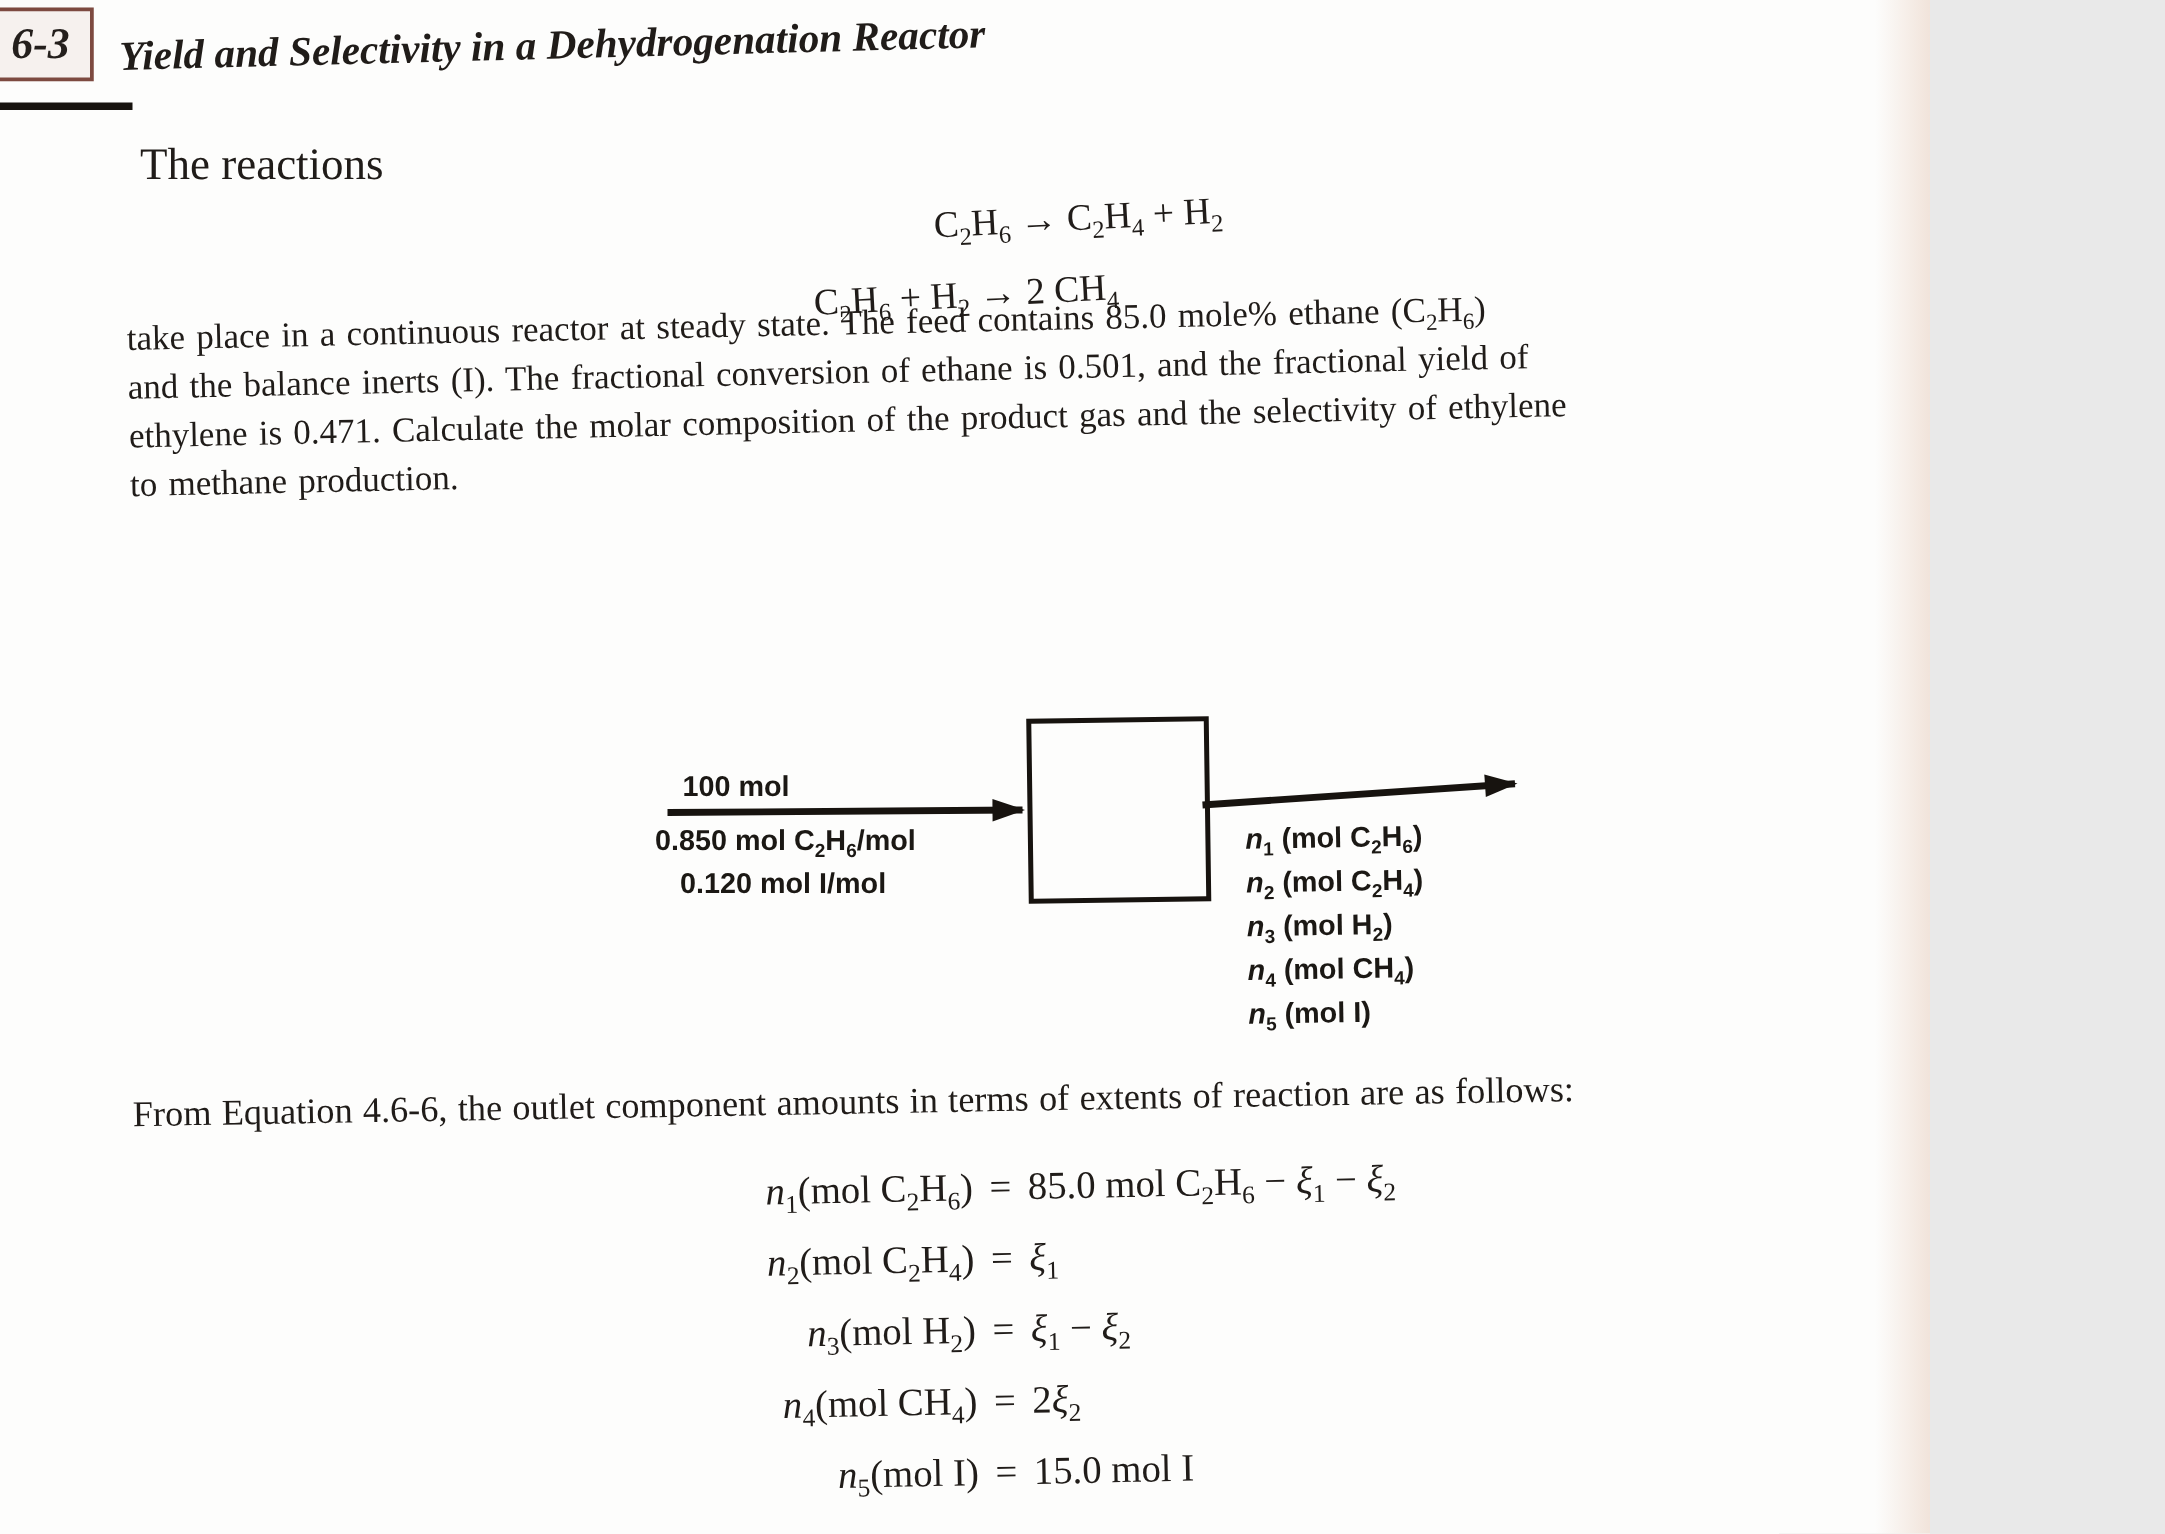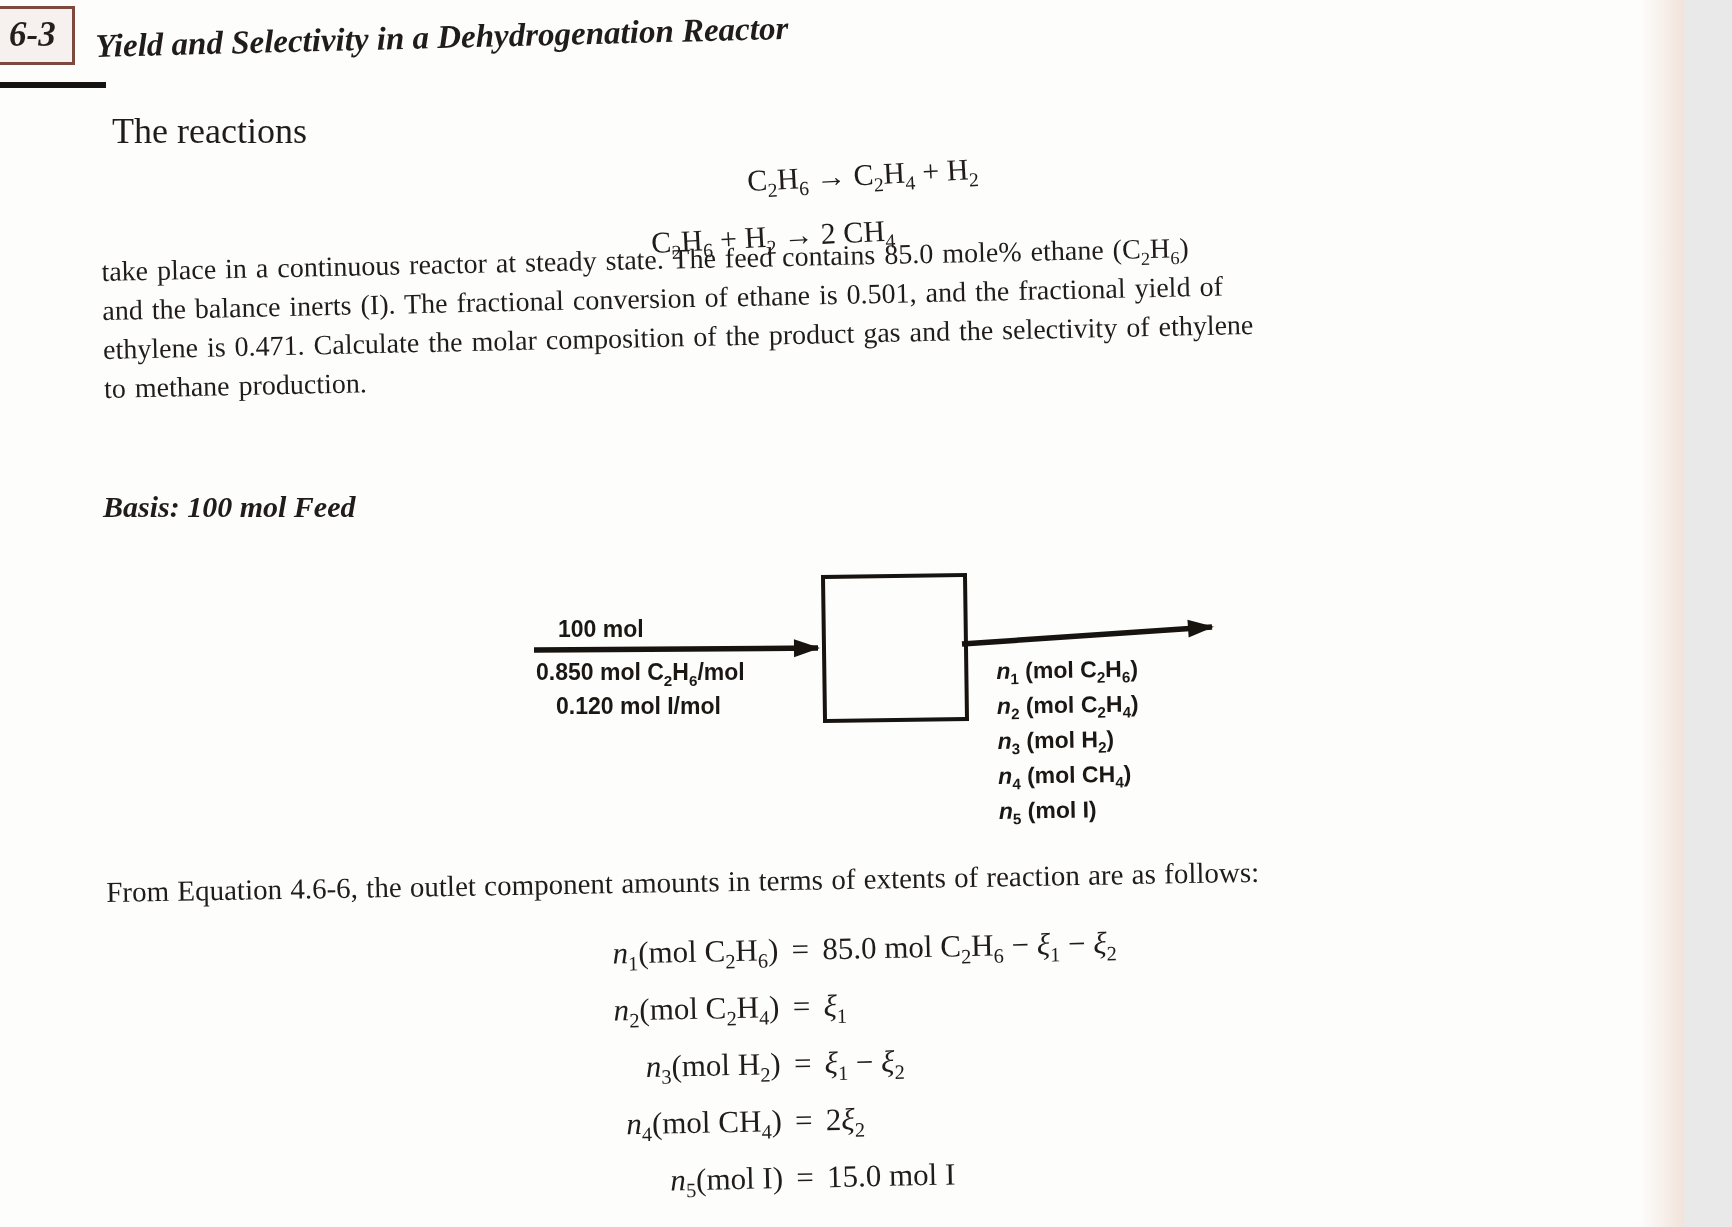--- a/index.html
+++ b/index.html
@@ -1,18 +1,18 @@
 <!DOCTYPE html>
 <html><head>
 <meta charset="utf-8">
 <style>
   html,body{margin:0;padding:0;background:#e9e9e9;}
   .page{
     position:relative;
-    width:1684px;height:1227px;
+    width:1544px;height:1227px;
     background:#fdfdfc;
     overflow:hidden;
     font-family:"Liberation Serif","DejaVu Serif",serif;
     color:#201c19;
   }
   .page-edge{
     position:absolute;right:0;top:0;bottom:0;width:44px;
     background:linear-gradient(to right, rgba(243,230,222,0), rgba(238,221,210,0.8));
     pointer-events:none;
   }
@@ -56,21 +56,21 @@
   
   .diag-svg{position:absolute;left:500px;top:540px;width:760px;height:170px;}
   .reactor-box{
     position:absolute;left:822px;top:574px;width:138px;height:140px;
     border:4px solid #17130f;background:transparent;
     transform:rotate(-0.8deg);
   }
   .fig-label{
     position:absolute;
     font-family:"Liberation Sans","DejaVu Sans",sans-serif;
-    font-weight:600;font-size:23px;white-space:nowrap;color:#1b1814;margin-left:12px;
+    font-weight:600;font-size:23px;white-space:nowrap;color:#1b1814;
   }
   .feed-total{left:546px;top:616px;}
   .feed-comp-1{left:524px;top:659px;}
   .feed-comp-2{left:544px;top:693px;}
   .product-list{
     position:absolute;left:996px;top:654px;
     font-family:"Liberation Sans","DejaVu Sans",sans-serif;
     font-weight:600;font-size:23px;color:#1b1814;
     transform:rotate(-1deg);transform-origin:left top;
   }
@@ -109,21 +109,20 @@
   <div class="reaction reaction-1">C<sub>2</sub>H<sub>6</sub> → C<sub>2</sub>H<sub>4</sub> + H<sub>2</sub></div>
   <div class="reaction reaction-2">C<sub>2</sub>H<sub>6</sub> + H<sub>2</sub> → 2 CH<sub>4</sub></div>
 
   <div class="problem">
     <div>take place in a continuous reactor at steady state. The feed contains 85.0 mole% ethane (C<sub>2</sub>H<sub>6</sub>)</div>
     <div>and the balance inerts (I). The fractional conversion of ethane is 0.501, and the fractional yield of</div>
     <div>ethylene is 0.471. Calculate the molar composition of the product gas and the selectivity of ethylene</div>
     <div>to methane production.</div>
   </div>
 
-  <div class="basis">Basis: 100 mol Feed</div>
 
   <div>
     <svg class="diag-svg" viewBox="0 0 760 170" xmlns="http://www.w3.org/2000/svg">
       <defs>
         <marker id="ah" markerUnits="userSpaceOnUse" markerWidth="30" markerHeight="22" refX="26" refY="11" orient="auto">
           <path d="M2,2 L28,11 L2,20 Z" fill="#17130f"></path>
         </marker>
       </defs>
       <line x1="34" y1="110" x2="318" y2="108" stroke="#17130f" stroke-width="5.5" marker-end="url(#ah)"></line>
       <line x1="462" y1="104" x2="712" y2="87" stroke="#17130f" stroke-width="5.5" marker-end="url(#ah)"></line>

